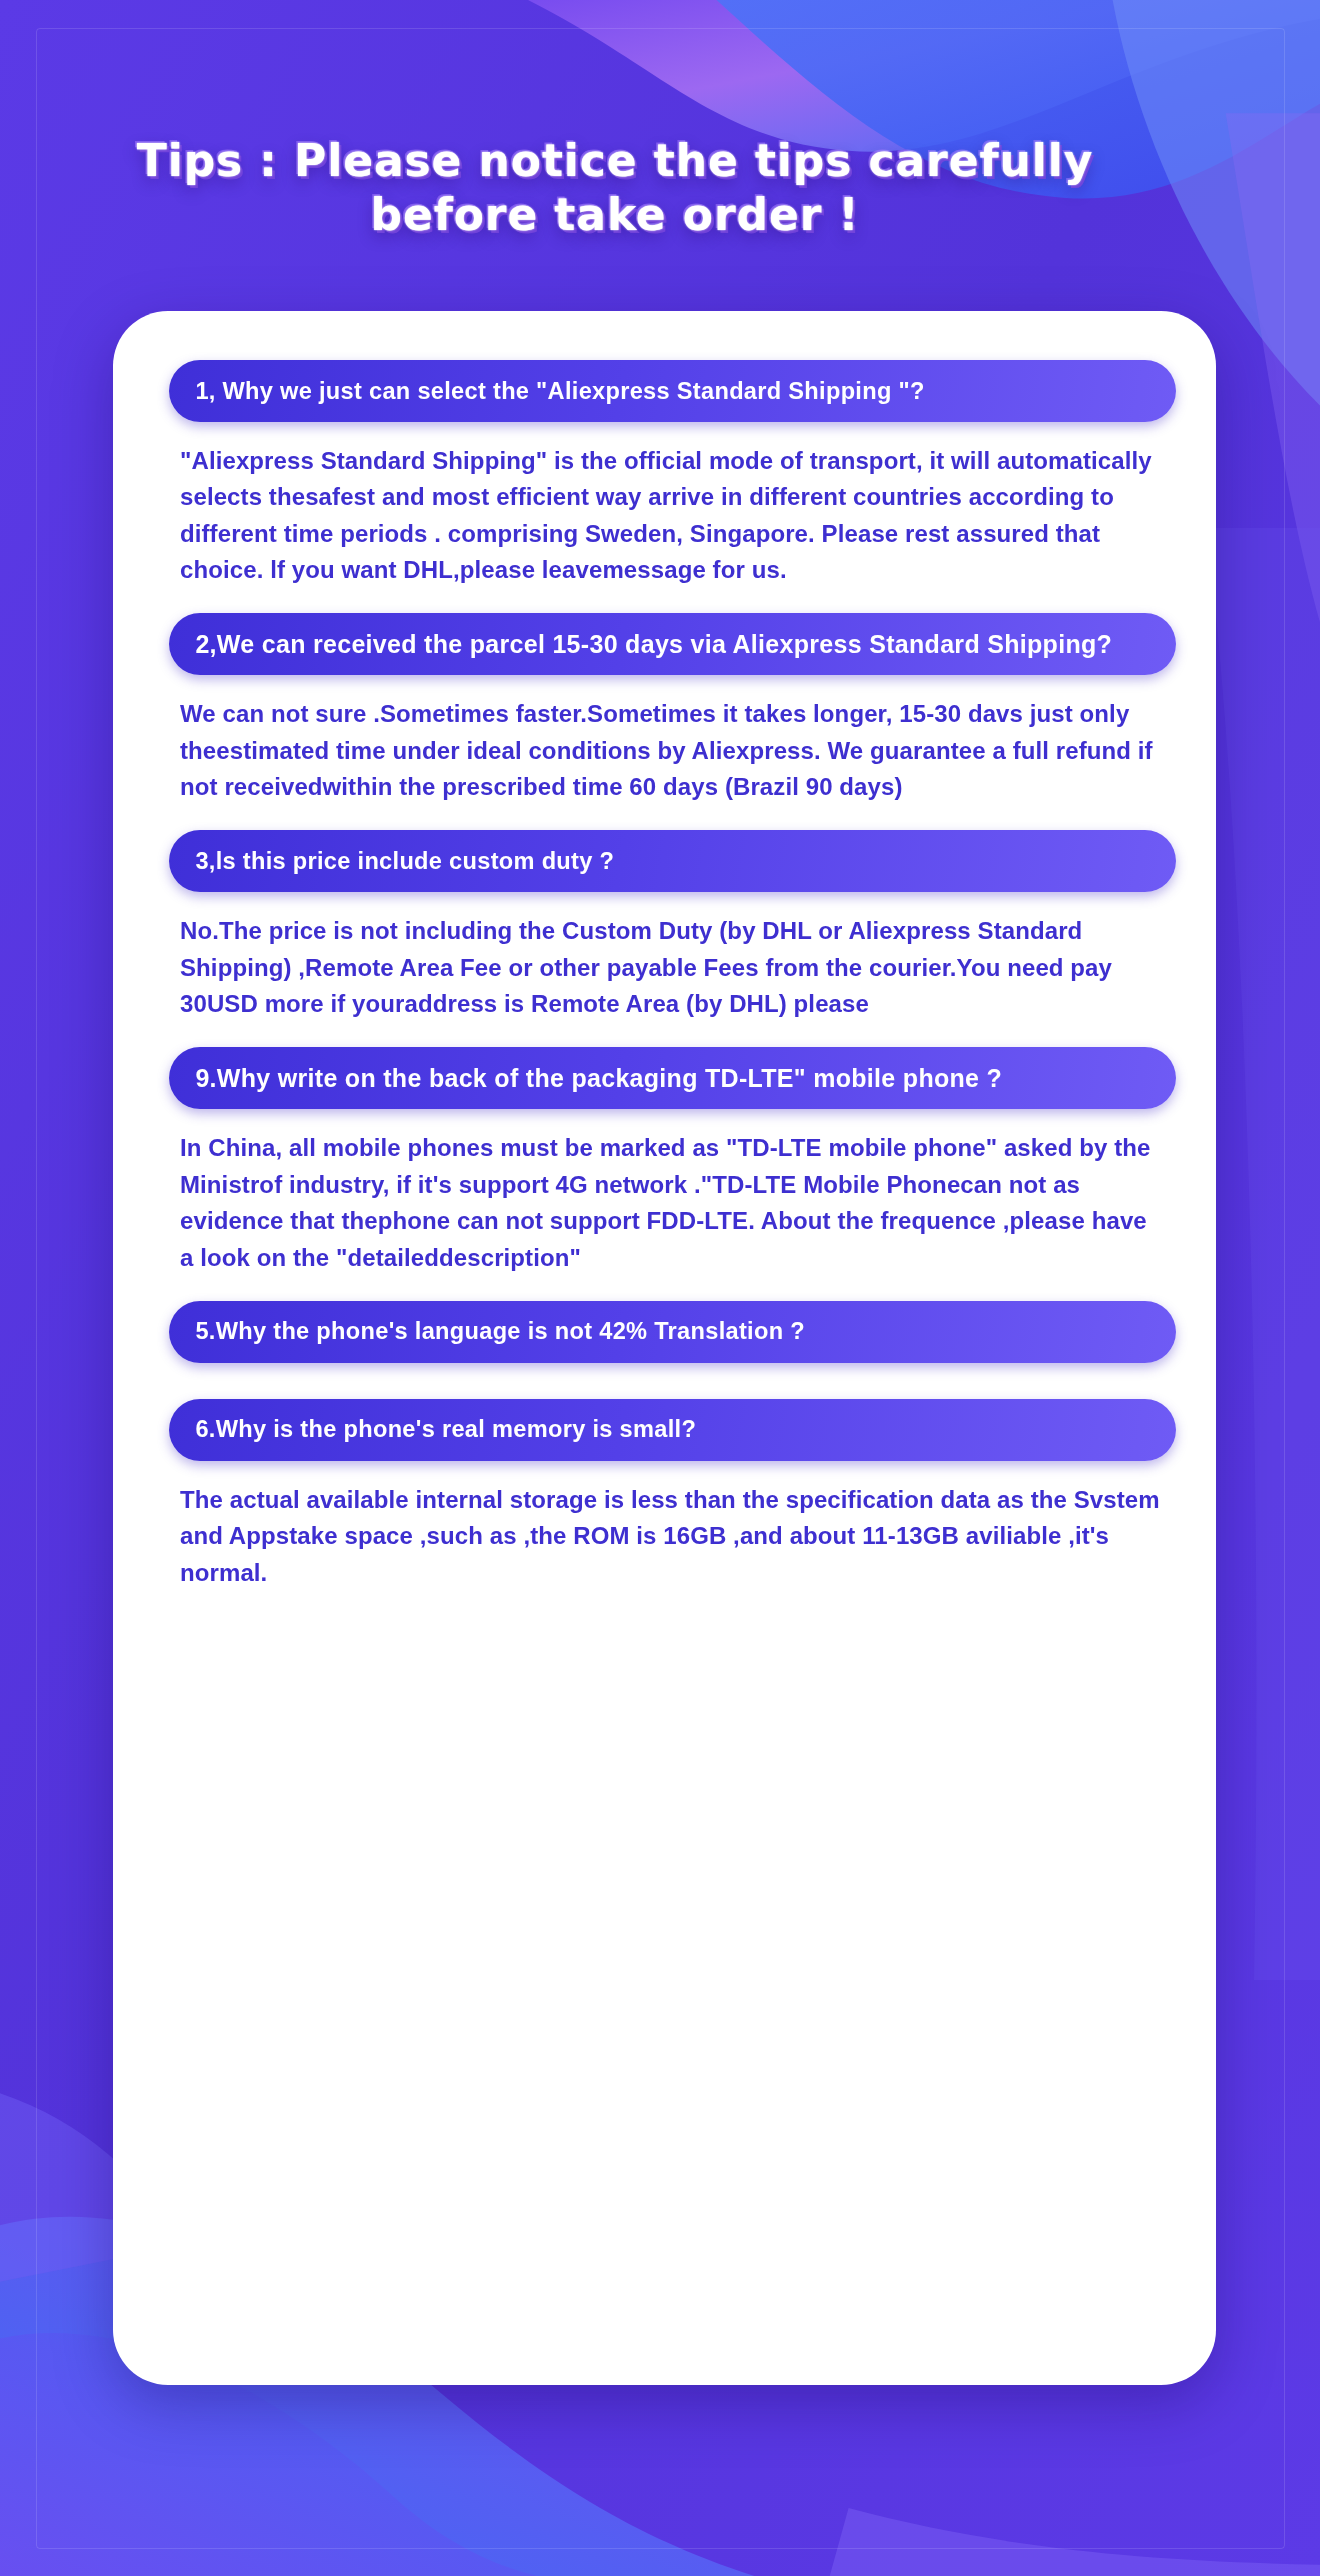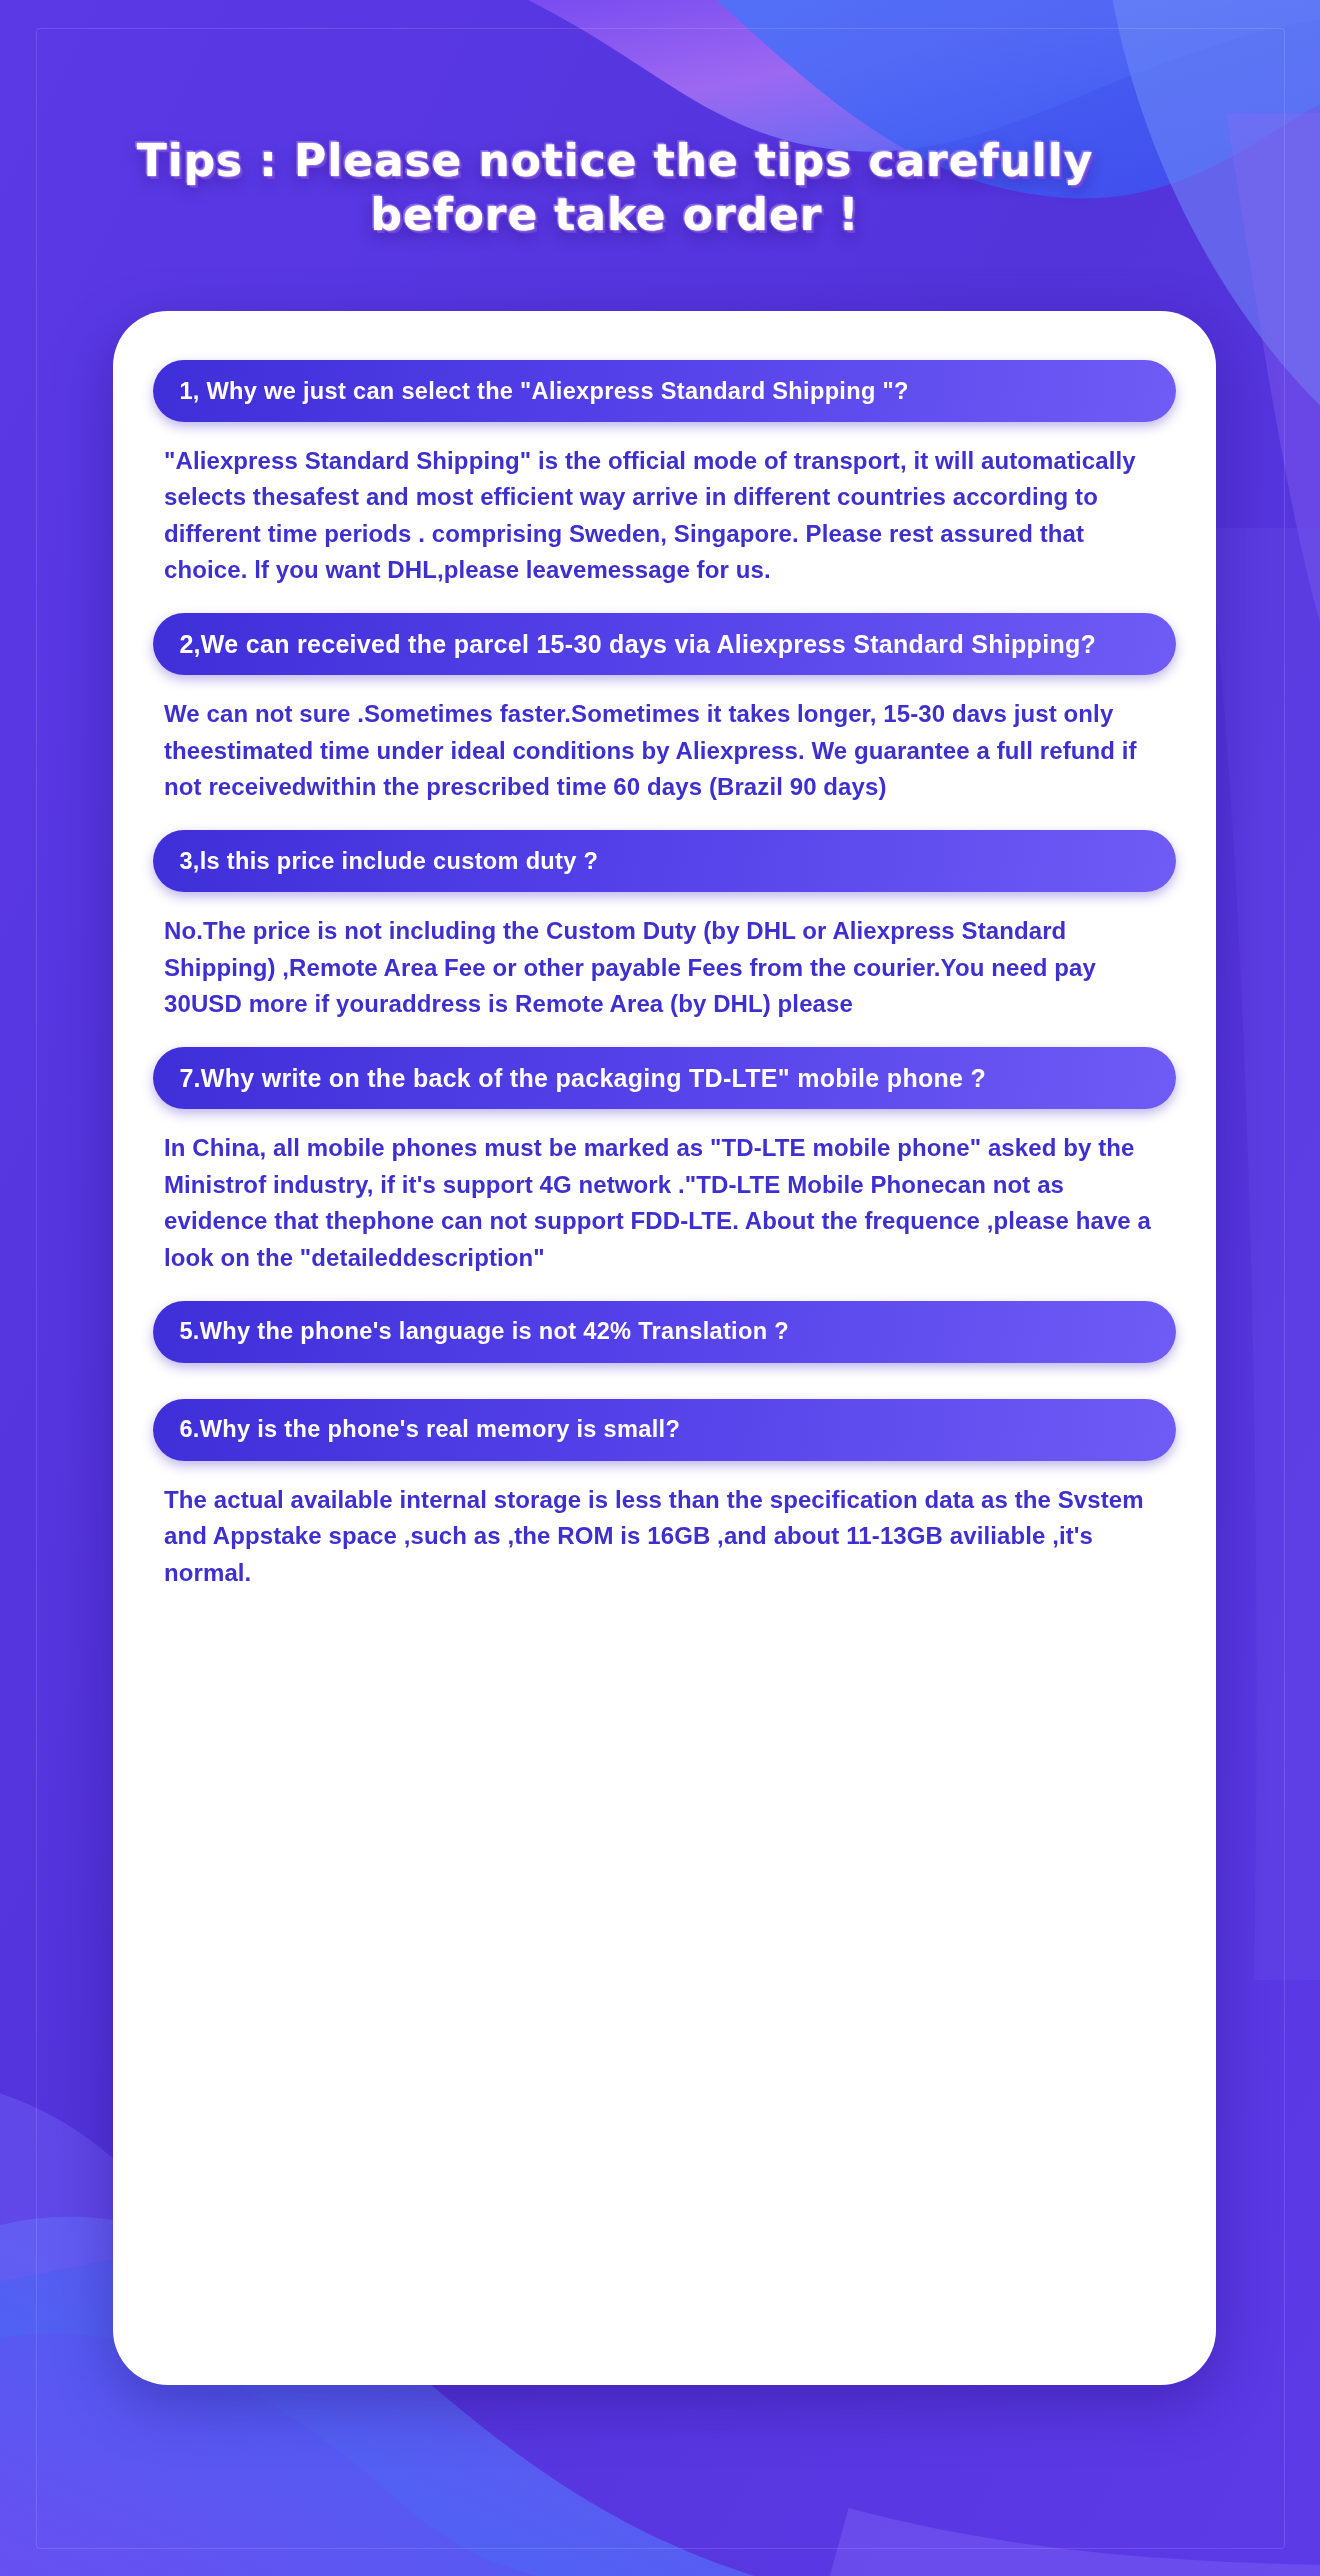--- a/index.html
+++ b/index.html
@@ -76,21 +76,21 @@
     height: 2074px;
     background: #ffffff;
     border-radius: 55px;
     box-shadow: 0 19px 57px rgba(30,10,110,0.35);
     box-sizing: border-box;
     padding: 49px 0 0 0;
     overflow: hidden;
   }
 
   .qa-list {
-    padding: 0 0 0 0;
+    padding: 0 0 0 16px;
   }
 
   
   .question {
     position: relative;
     margin: 0 40px 0 40px;
     height: 62px;
     display: flex;
     align-items: center;
     border-radius: 31px;
@@ -195,21 +195,21 @@
       </div>
 
       <div class="question">
         <span class="question-text">3,ls this price include custom duty ?</span>
       </div>
       <div class="answer">
         <p>No.The price is not including the Custom Duty (by DHL or Aliexpress Standard Shipping) ,Remote Area Fee or other payable Fees from the courier.You need pay 30USD more if youraddress is Remote Area (by DHL) please</p>
       </div>
 
       <div class="question small">
-        <span class="question-text">7.Why write on the back of the packaging TD-LTE" mobile phone ?</span>
+        <span class="question-text">9.Why write on the back of the packaging TD-LTE" mobile phone ?</span>
       </div>
       <div class="answer">
         <p>In China, all mobile phones must be marked as "TD-LTE mobile phone" asked by the Ministrof industry, if it's support 4G network ."TD-LTE Mobile Phonecan not as evidence that thephone can not support FDD-LTE. About the frequence ,please have a look on the "detaileddescription"</p>
       </div>
 
       <div class="question">
         <span class="question-text">5.Why the phone's language is not 42% Translation ?</span>
       </div>
 
       <div class="spacer-gap"></div>

